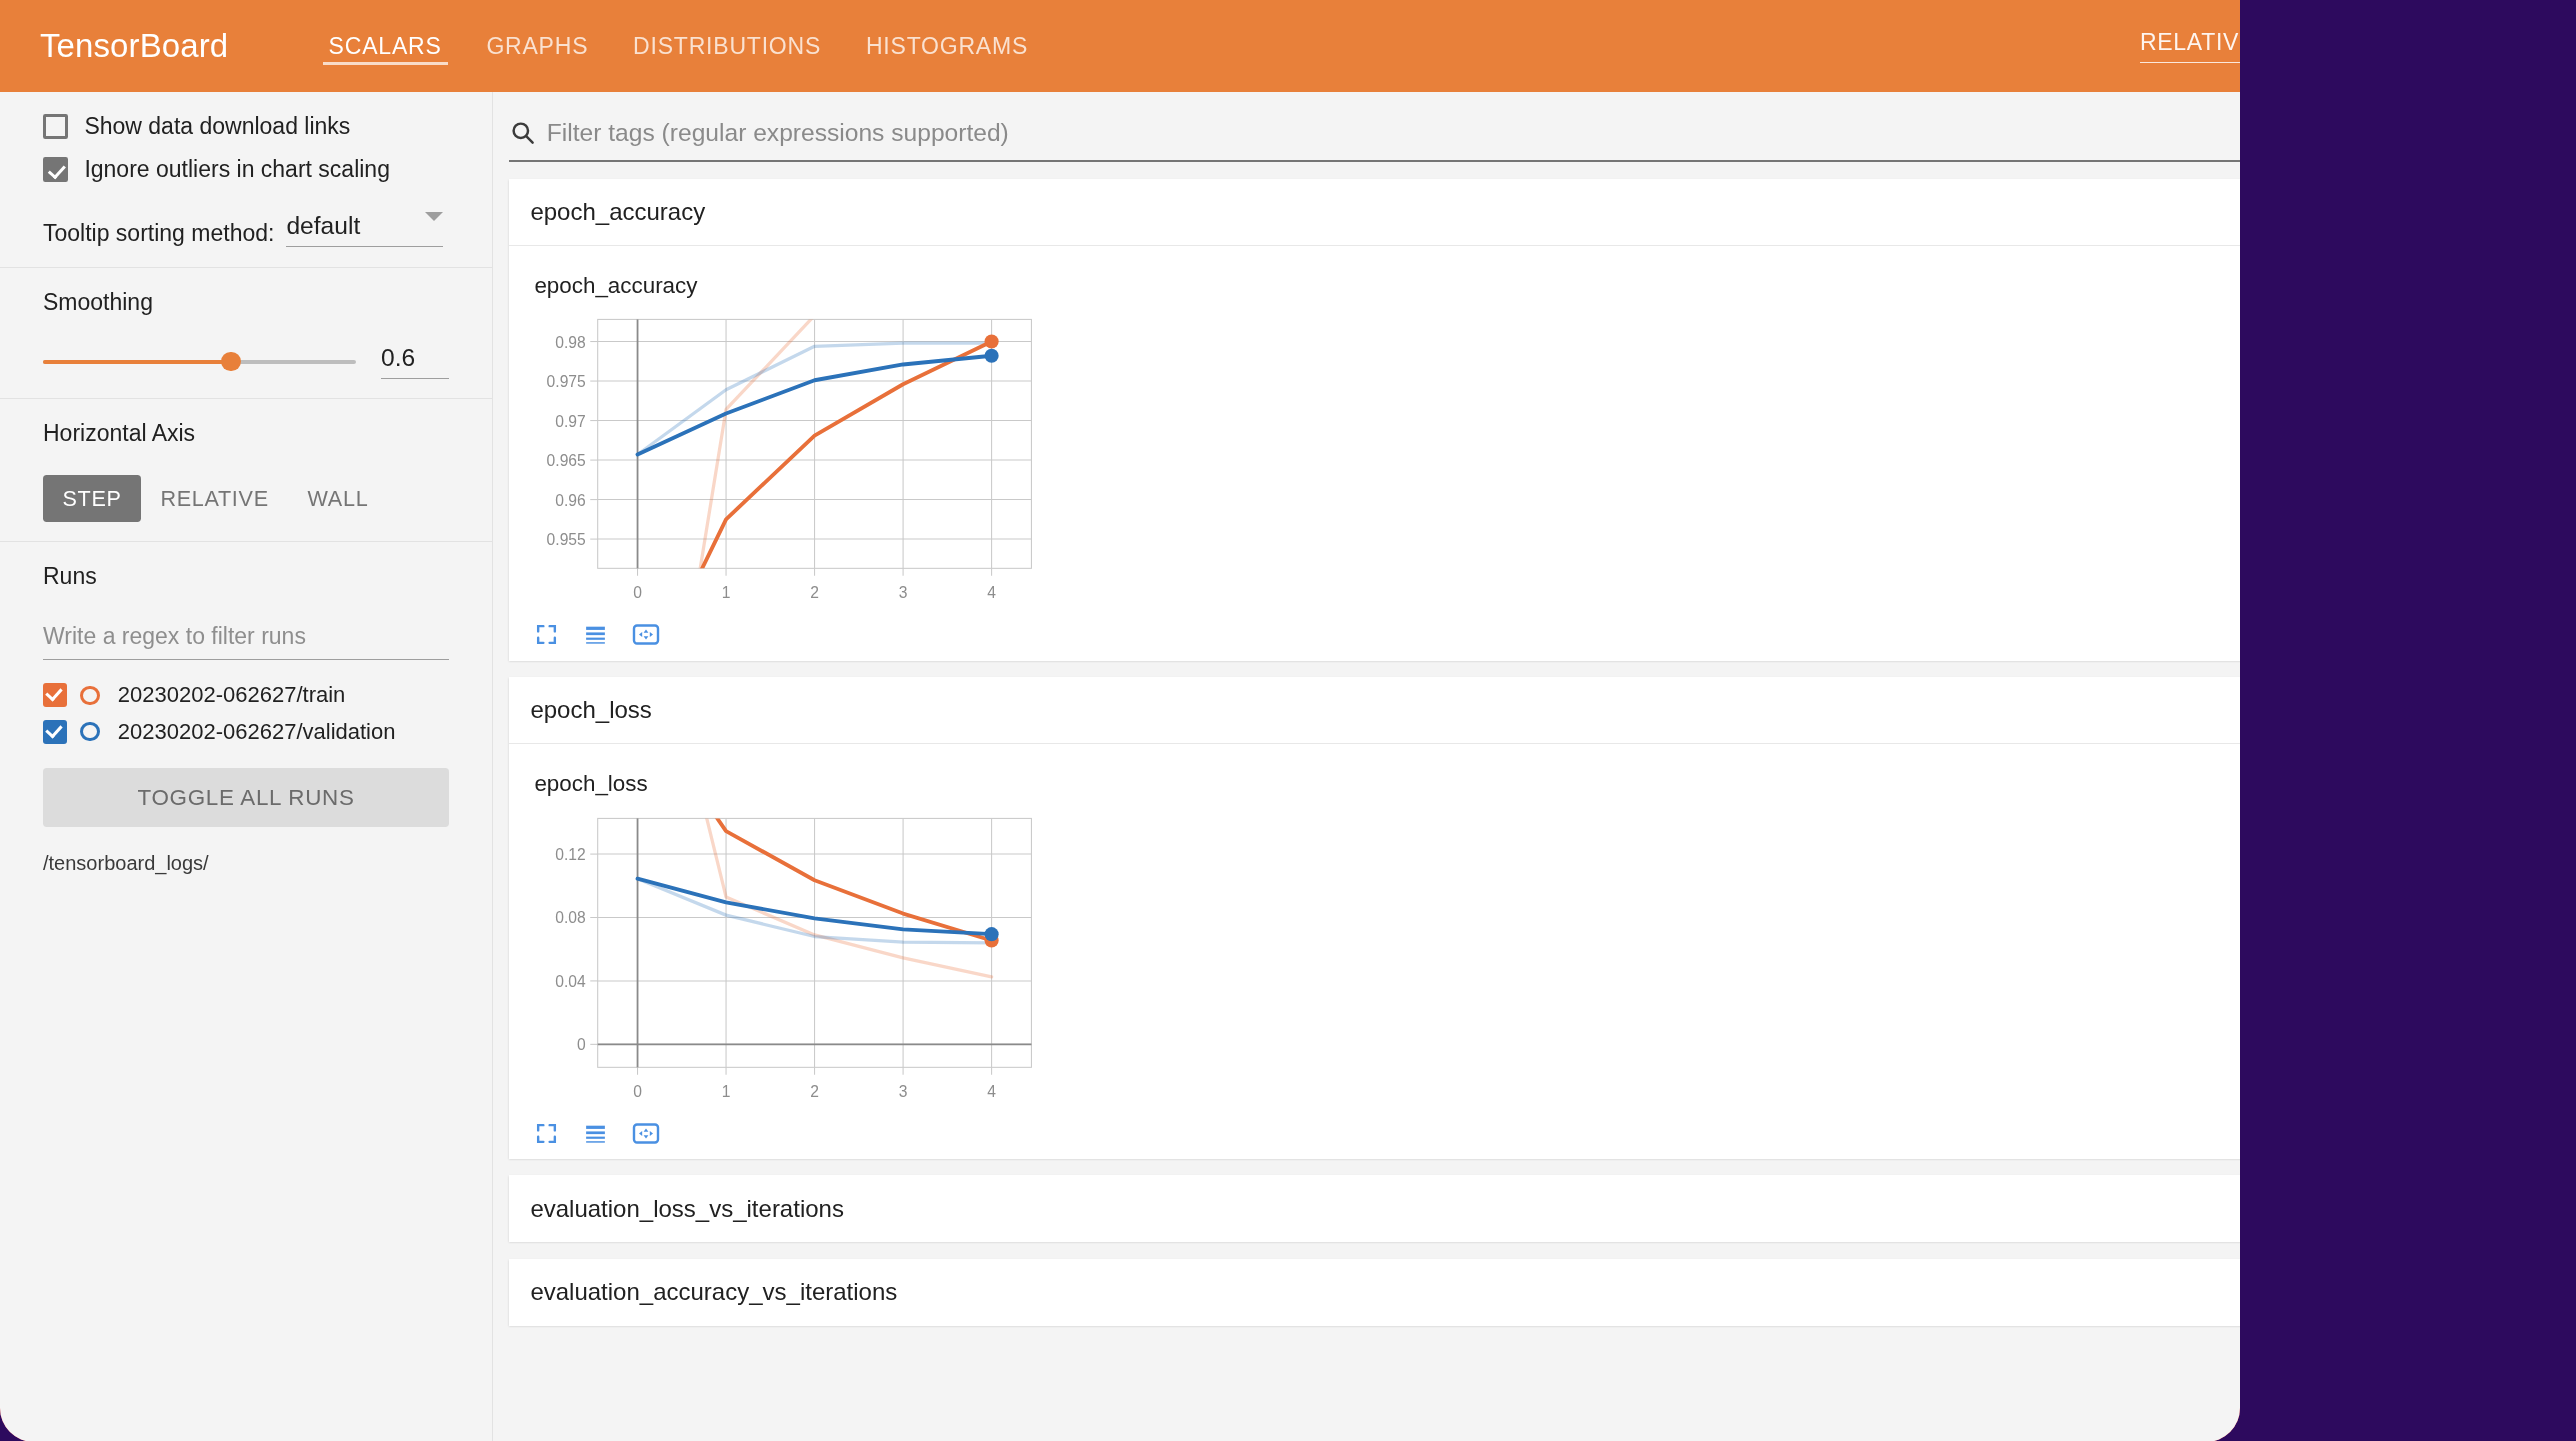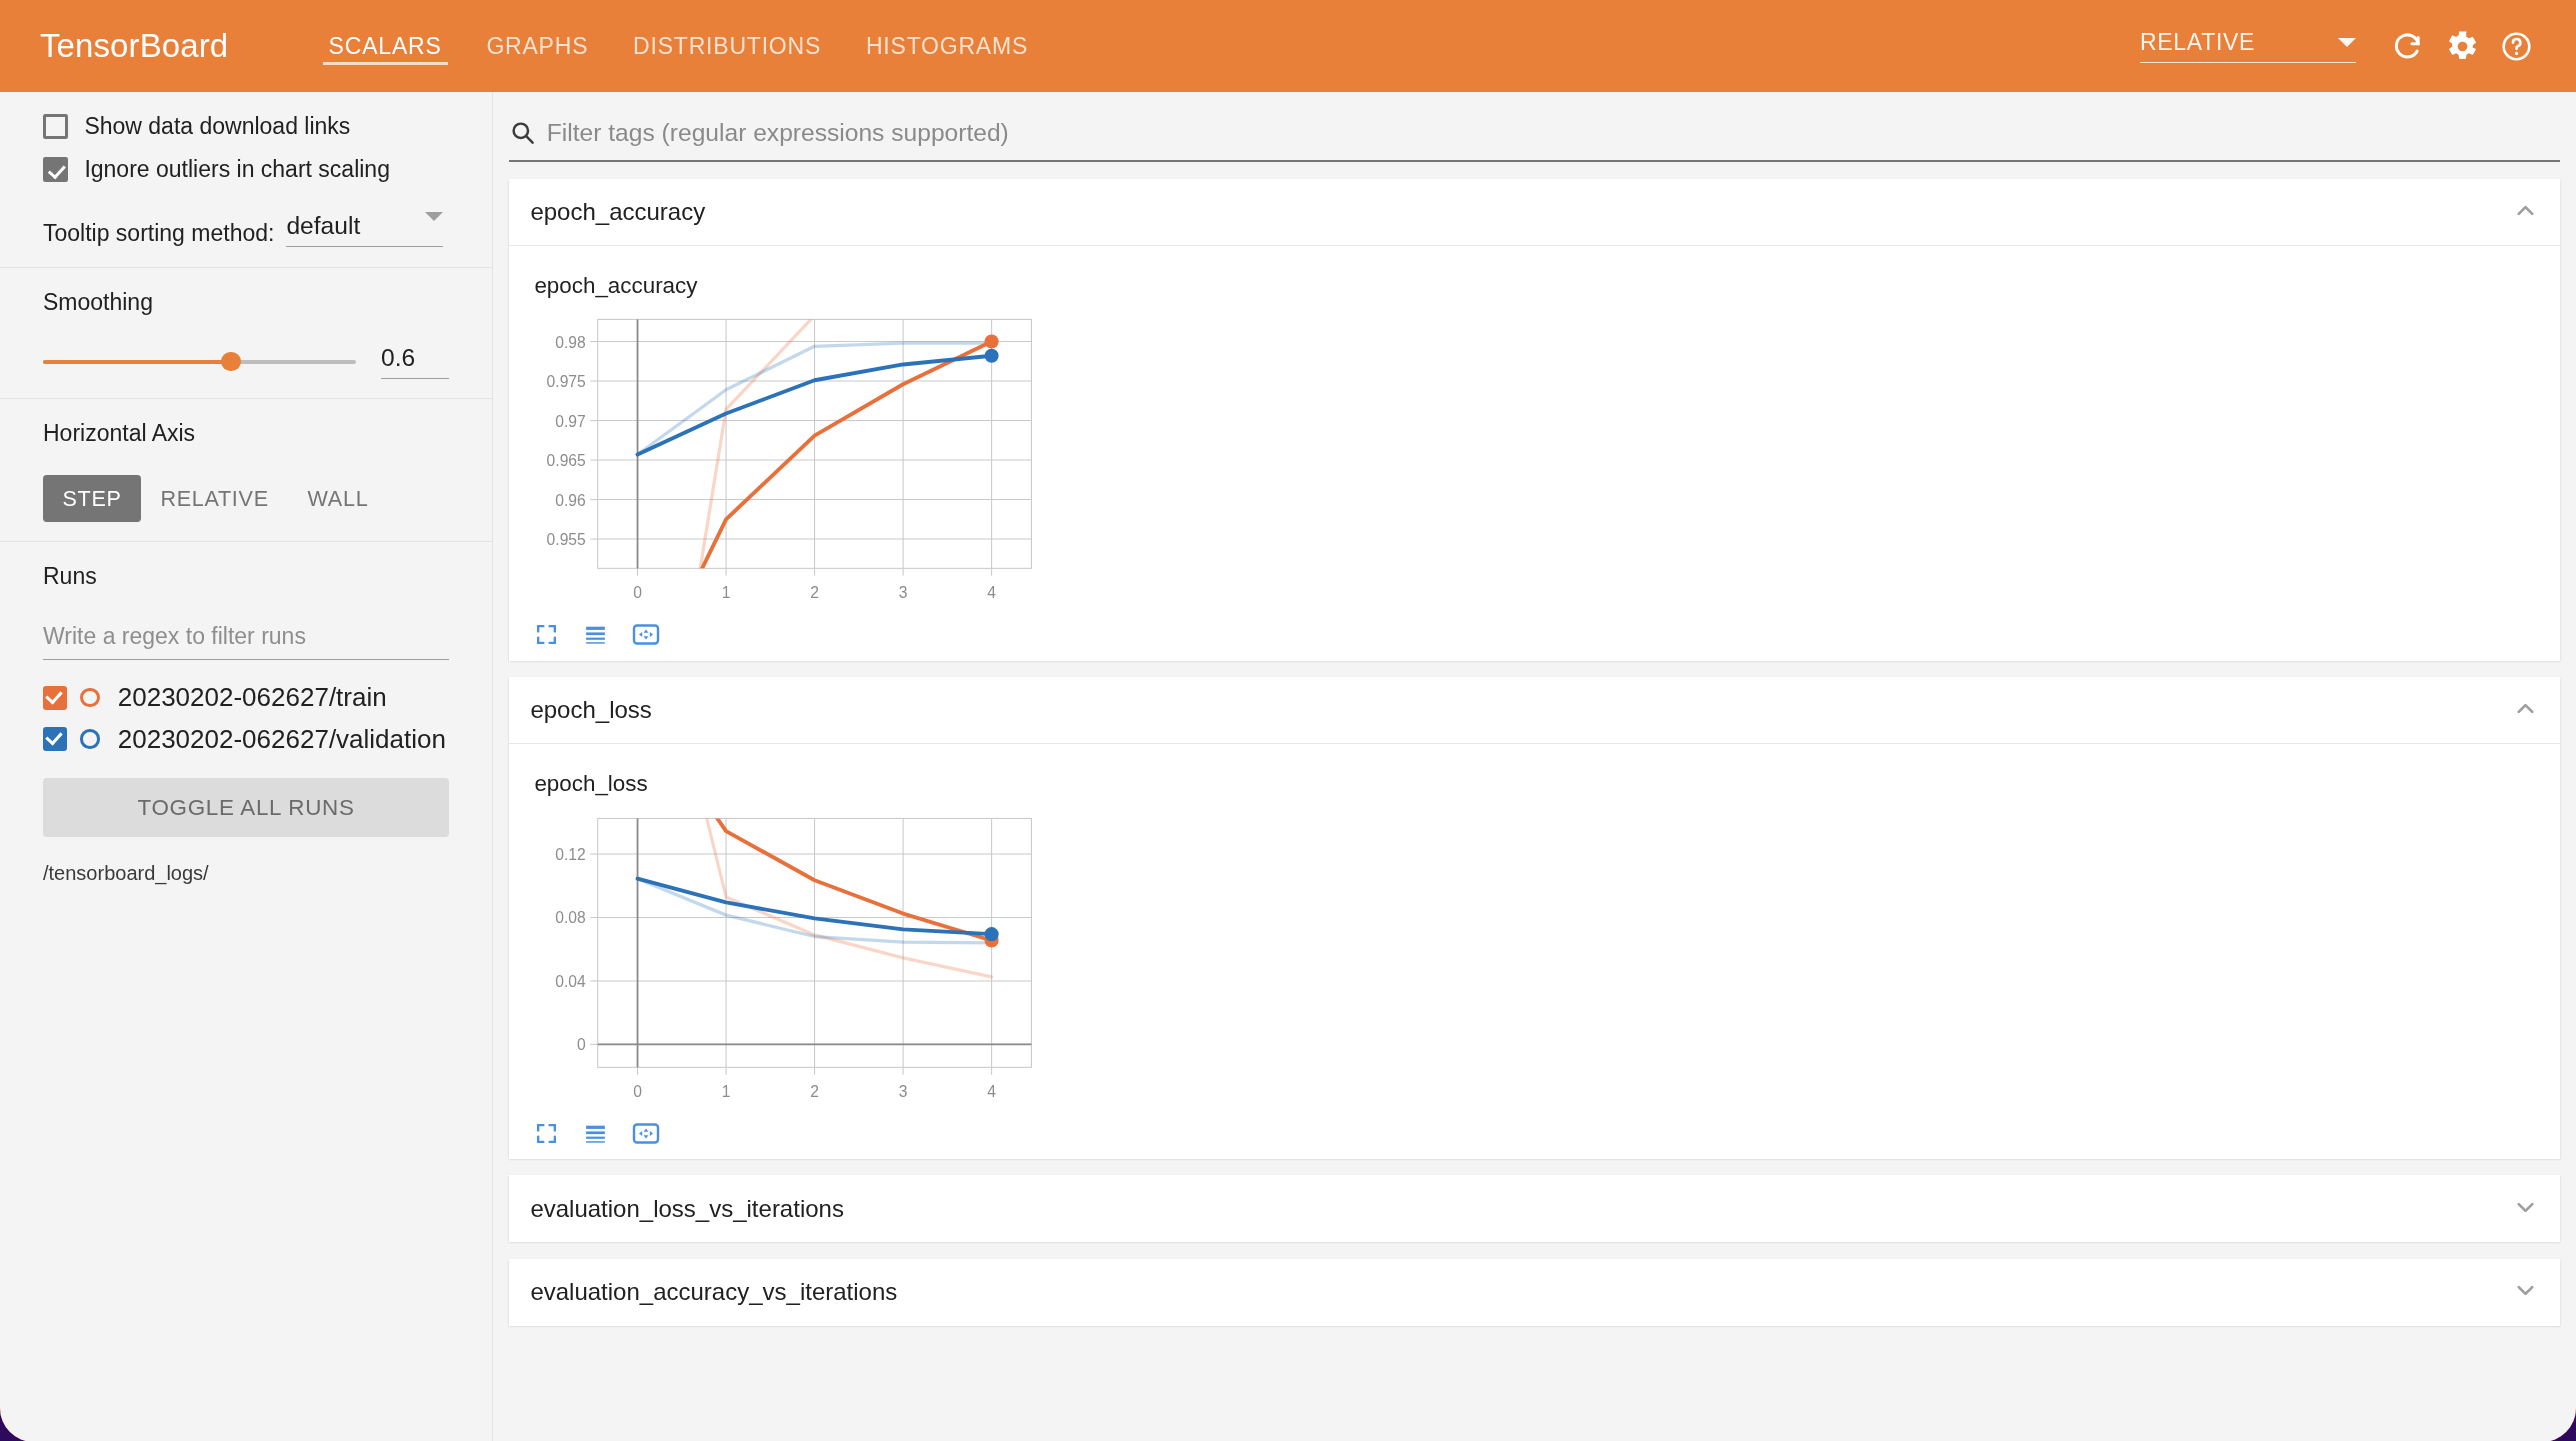--- a/index.html
+++ b/index.html
@@ -9,21 +9,21 @@
   }
   body {
     width: 2576px;
     height: 1442px;
     font-family: "Liberation Sans", sans-serif;
     overflow: hidden;
   }
   .window {
     position: absolute;
     left: 0; top: 0;
-    width: 2576px;
+    width: 2240px;
     height: 1442px;
     background: #ef4444;
     border-bottom-left-radius: 34px;
     border-bottom-right-radius: 34px;
     overflow: hidden;
   }
 
   
   .header {
     position: absolute;
@@ -306,21 +306,21 @@
   }
   .run-circle {
     width: 19.4px; height: 19.4px;
     border-radius: 50%;
     box-sizing: border-box;
     border: 3px solid;
     margin-right: 18px;
     flex: 0 0 19.4px;
   }
   .run-name {
-    font-size: 26px;
+    font-size: 22px;
     color: #212121;
     white-space: nowrap;
   }
   .toggle-all {
     width: 100%;
     box-sizing: border-box;
     background: #dcdcdc;
     color: #6b6b6b;
     border: none;
     border-radius: 3.7px;

